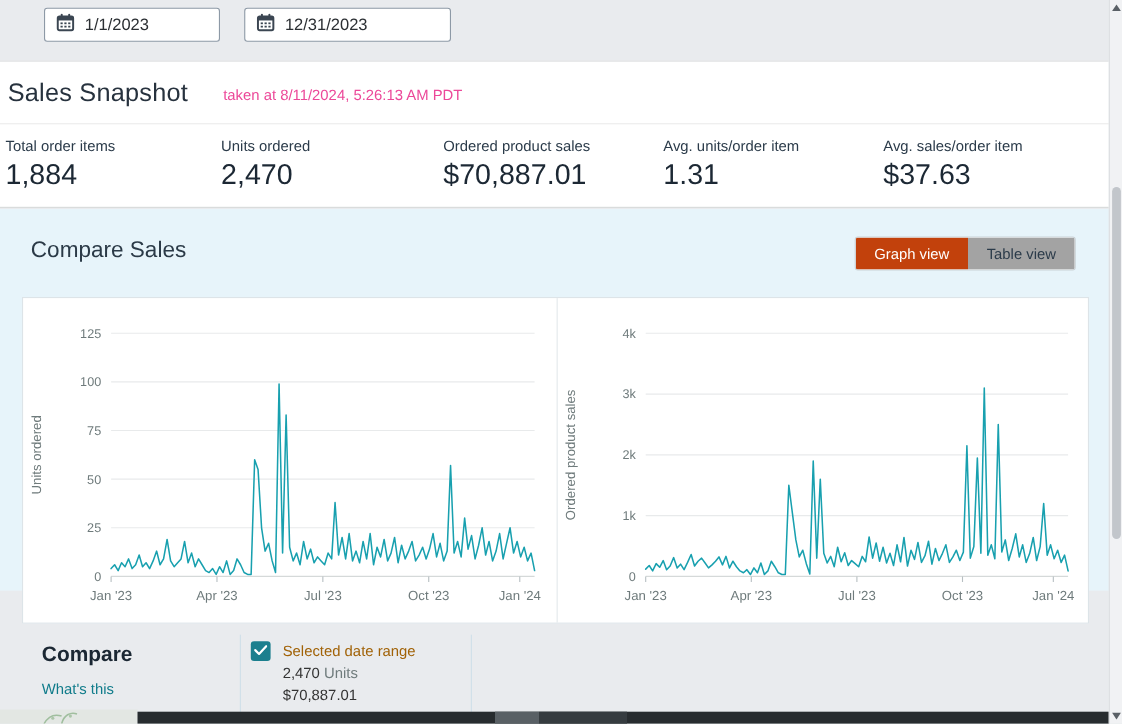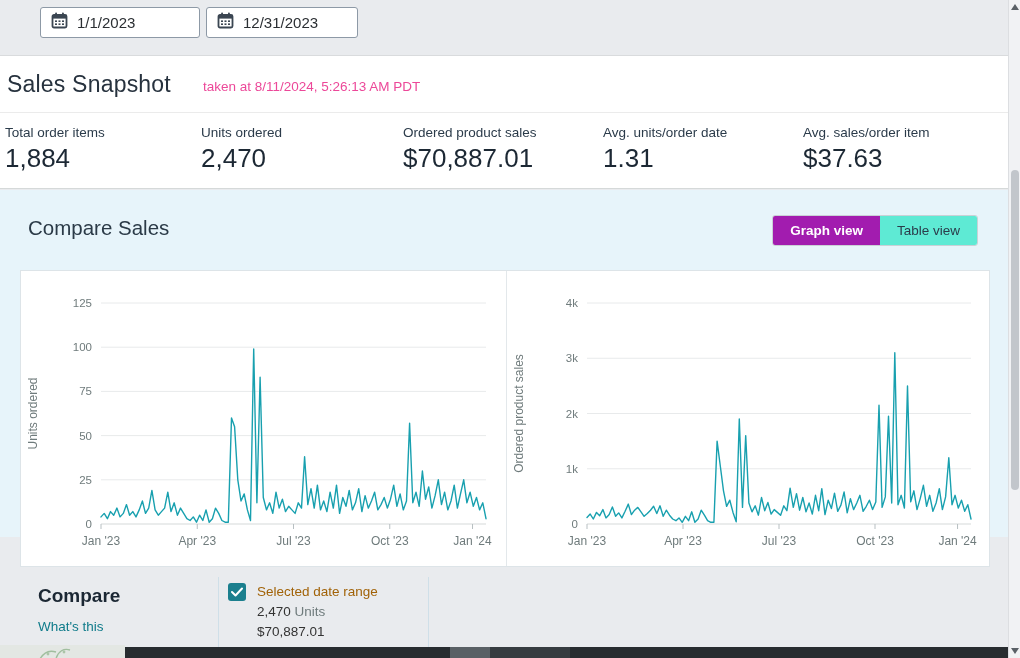--- a/index.html
+++ b/index.html
@@ -7,42 +7,42 @@
     font-family:"Liberation Sans","DejaVu Sans",sans-serif; }
   #app { position:relative; width:1020px; height:658px; }
 
   
   .topbar { position:absolute; left:0; top:0; width:1008px; height:55px; background:#e9ebee; }
   .date-field { position:absolute; top:7px; height:31px; background:#fff; border:1px solid #8d99a6;
     border-radius:3px; display:flex; align-items:center; padding:0 10px; gap:9px; }
   .date-field input { border:none; outline:none; font-size:15px; color:#2b2f33; width:100%;
     font-family:"Liberation Sans",sans-serif; background:transparent; }
   #date-start { left:40px; width:160px; }
-  #date-end { left:206px; width:152px; }
+  #date-end { left:222px; width:188px; }
 
   
   .snapshot { position:absolute; left:0; top:55px; width:1008px; height:134px; background:#fff;
     border-top:1px solid #d9dbdd; border-bottom:1px solid #d5d9d9; }
   .snap-head { height:57px; border-bottom:1px solid #ebebeb; display:flex; align-items:center; padding:0 7px; }
   .snap-title { font-size:23px; color:#27323e; font-weight:400; letter-spacing:.2px; }
   .snap-taken { font-size:13.5px; color:#ec4899; margin-left:32px; margin-top:4px; }
   .metrics { display:flex; padding:12px 22px 0 5px; }
   .metric { display:flex; flex-direction:column; }
   .metric .lbl { font-size:13.5px; color:#2b3b4a; margin-bottom:3px; }
   .metric .val { font-size:26px; color:#1c2834; font-weight:400; }
   .m0{width:196px}.m1{width:202px}.m2{width:200px}.m3{width:200px}
 
   
   .compare-section { position:absolute; left:0; top:190px; width:1008px; height:347px; background:#e7f4fa; }
   .cs-title { position:absolute; left:28px; top:26px; font-size:20.5px; color:#2b3a47; font-weight:400; }
   .view-toggle { position:absolute; right:30px; top:25px; display:flex; border:1px solid #c9d1d6;
     border-radius:3px; overflow:hidden; background:#fff; }
   .view-btn { padding:7px 17px; font-size:13.5px; cursor:pointer; }
-  .view-btn.active { background:#a21caf; color:#fff; font-weight:bold; }
-  .view-btn.inactive { background:#5eead4; color:#2b3b4a; }
+  .view-btn.active { background:#c2410c; color:#fff; font-weight:normal; }
+  .view-btn.inactive { background:#a3a3a3; color:#2b3b4a; }
 
   .chart-panel { position:absolute; left:20px; top:80px; width:970px; height:297px; background:#fff;
     border:1px solid #dde4e8; display:flex; }
   .chart-half { width:485px; height:295px; position:relative; }
   .chart-half + .chart-half { border-left:1px solid #e3e8eb; }
 
   
   .legend-row { position:absolute; left:0; top:387px; width:1008px; height:71px; }
   .cmp-title { position:absolute; left:38px; top:8px; font-size:19px; font-weight:bold; color:#1b2733; }
   .whats-this { position:absolute; left:38px; top:42px; font-size:13.5px; color:#0f7b8a; cursor:pointer; }
@@ -128,21 +128,21 @@
       </div>
       <div class="metric m1">
         <span class="lbl">Units ordered</span>
         <span class="val">2,470</span>
       </div>
       <div class="metric m2">
         <span class="lbl">Ordered product sales</span>
         <span class="val">$70,887.01</span>
       </div>
       <div class="metric m3">
-        <span class="lbl">Avg. units/order date</span>
+        <span class="lbl">Avg. units/order item</span>
         <span class="val">1.31</span>
       </div>
       <div class="metric m4">
         <span class="lbl">Avg. sales/order item</span>
         <span class="val">$37.63</span>
       </div>
     </div>
   </div>
 
   <div class="compare-section">

